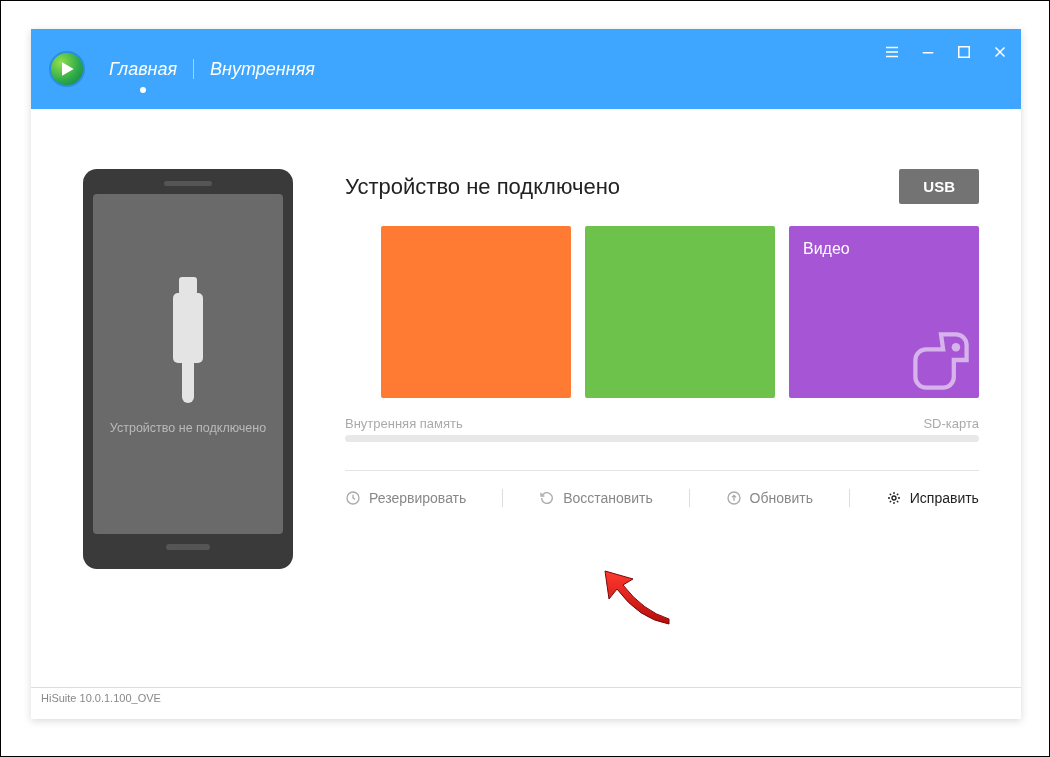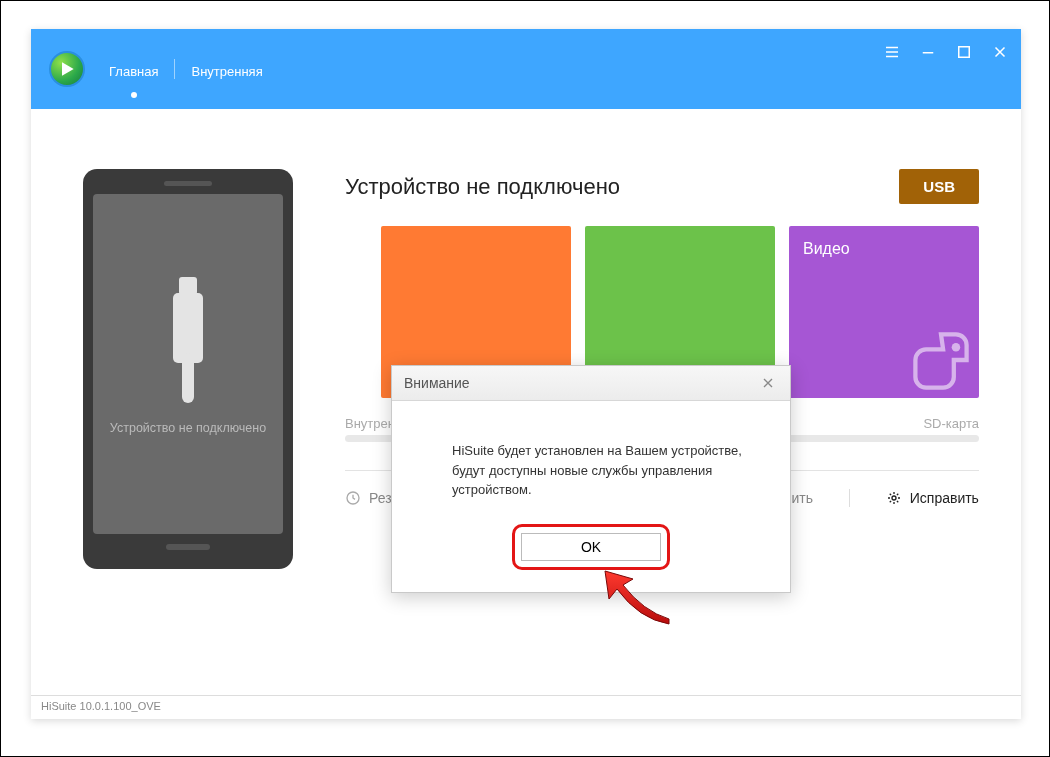--- a/index.html
+++ b/index.html
@@ -33,23 +33,24 @@
   .logo {
     width: 36px; height: 36px;
     border-radius: 50%;
     background: radial-gradient(circle at 30% 30%, #8fe04a 0%, #2aa84a 60%, #1a7a3a 100%);
     border: 2px solid #2a8fe0;
     display: flex; align-items: center; justify-content: center;
     margin-right: 24px;
   }
   .nav {
     display: flex;
-    align-items: flex-end;
+    align-items: center;
     gap: 16px;
-    font-size: 13px;
+    font-size: 18px;
+    font-style: italic;
   }
   .nav-item { cursor: pointer; position: relative; }
   .nav-sep { width: 1px; height: 20px; background: rgba(255,255,255,0.5); }
   .nav-dot {
     width: 6px; height: 6px; border-radius: 50%;
     background: #fff;
     position: absolute;
     left: 50%; transform: translateX(-50%);
     top: 28px;
   }
@@ -146,21 +147,21 @@
     display: flex;
     align-items: center;
     justify-content: space-between;
     margin-bottom: 22px;
   }
   .main-title {
     font-size: 22px;
     color: #222;
   }
   .usb-btn {
-    background: #a16207;
+    background: #737373;
     color: #fff;
     border: none;
     padding: 9px 24px;
     font-size: 15px;
     font-weight: 600;
     border-radius: 2px;
     cursor: pointer;
   }
   .tiles {
     display: flex;
@@ -211,21 +212,21 @@
     color: #888;
     font-size: 14px;
     cursor: pointer;
   }
   .action-sep {
     width: 1px; height: 18px;
     background: #ddd;
   }
   .action.dark { color: #222; font-weight: 400; }
   .statusbar {
-    height: 24px;
+    height: 32px;
     border-top: 1px solid #ddd;
     font-size: 11px;
     color: #888;
     padding: 4px 10px;
   }
   
   .modal {
     position: absolute;
     left: 360px; top: 256px;
     width: 400px;
@@ -390,38 +391,20 @@
         <div class="action dark">
           <svg class="ics" viewBox="0 0 24 24">
               <circle cx="12" cy="12" r="3" fill="none" stroke="#222" stroke-width="2"></circle>
               <path d="M12 3v3M12 18v3M3 12h3M18 12h3M5.6 5.6l2.1 2.1M16.3 16.3l2.1 2.1M5.6 18.4l2.1-2.1M16.3 7.7l2.1-2.1" stroke="#222" stroke-width="2"></path>
             </svg>
           <span>Исправить</span>
         </div>
       </div>
     </div>
 
-    <div class="modal">
-      <div class="modal-header">
-        <span>Внимание</span>
-        <div class="modal-close">
-          <svg class="ics" viewBox="0 0 24 24">
-              <path d="M6 6l12 12M18 6L6 18" stroke="#888" stroke-width="2"></path>
-            </svg>
-        </div>
-      </div>
-      <div class="modal-body">
-        <div>HiSuite будет установлен на Вашем устройстве, будут доступны новые службы управления устройством.</div>
-      </div>
-      <div class="modal-footer">
-        <div class="ok-highlight">
-          <button class="ok-btn">OK</button>
-        </div>
-      </div>
-    </div>
 
     <svg class="arrow" viewBox="0 0 80 60">
       <defs>
         <linearGradient id="g" x1="0" y1="0" x2="0" y2="1">
           <stop offset="0" stop-color="#ff3a2f"></stop>
           <stop offset="1" stop-color="#b80c0c"></stop>
         </linearGradient>
       </defs>
       <path d="M70 55 Q40 50 18 20 L10 30 L6 2 L34 10 L24 16 Q44 42 70 50 Z" fill="url(#g)" stroke="#7a0808" stroke-width="1"></path>
     </svg>

